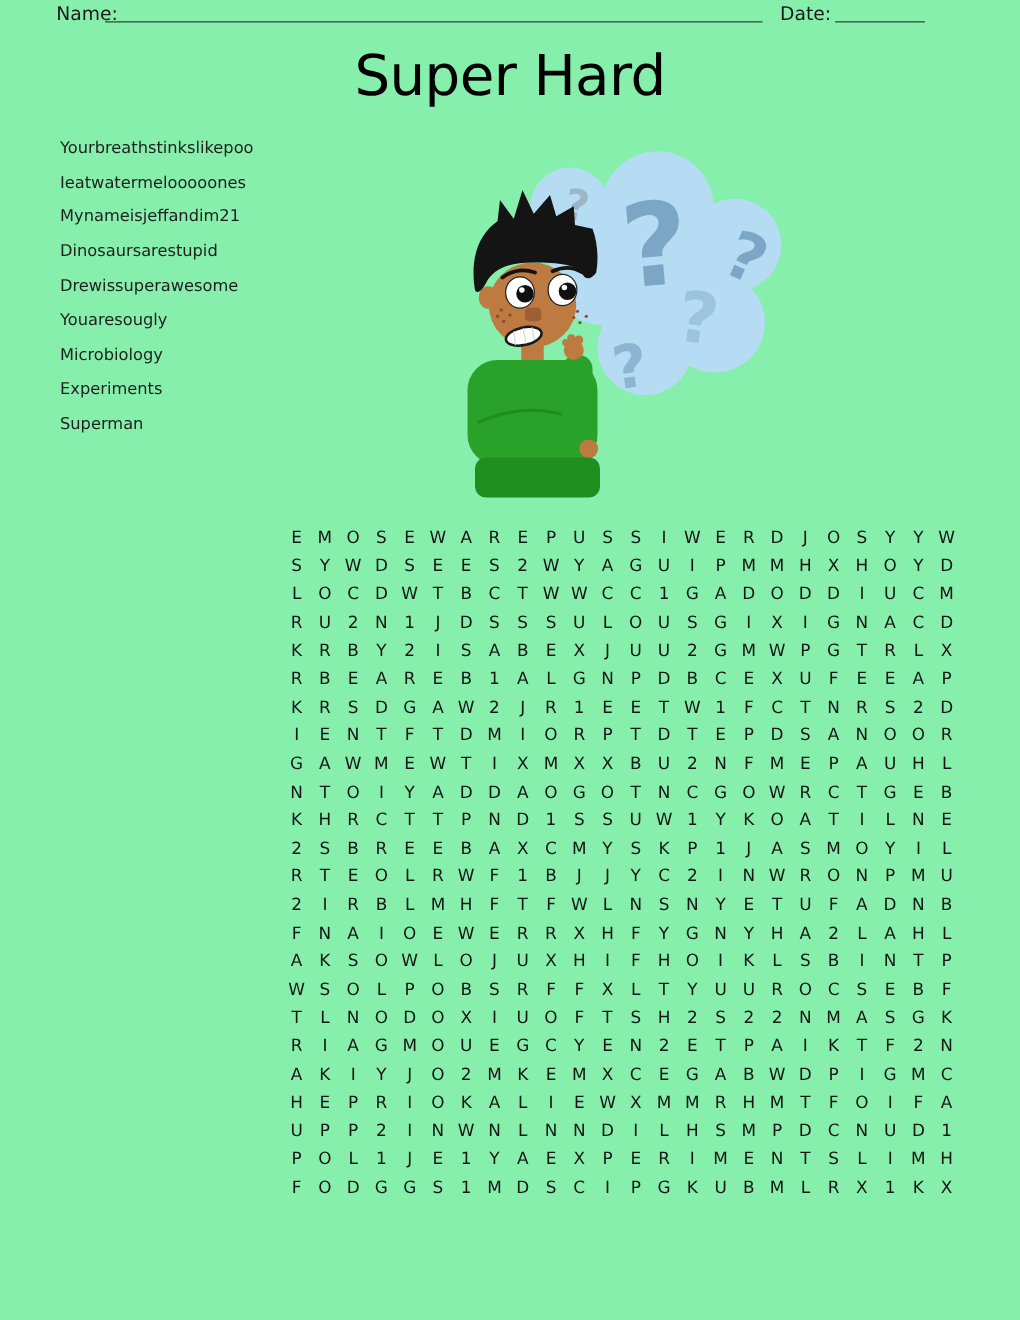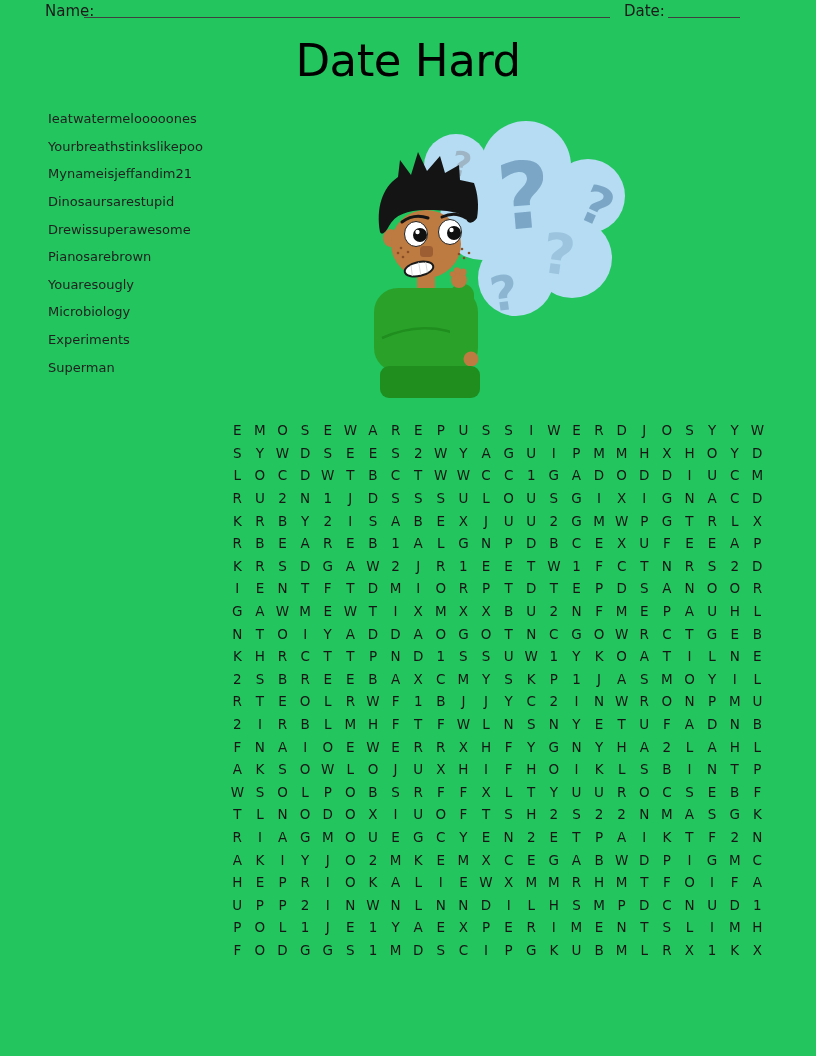--- a/index.html
+++ b/index.html
@@ -1,17 +1,17 @@
 <!DOCTYPE html>
 <html style="--cloud: #b5dcf2; --qdark: #7ba6c6; --qmid: #8cb5d2; --qlight: #9cc4de; --qgray: #9eb5c6; --skin: #bd7a41; --skindark: #9c5e32; --hair: #141414; --shirt: #2aa22a; --shirtdark: #1f8e1f;"><head>
 <meta charset="utf-8">
 <style>
   html,body{margin:0;padding:0;background:#ffffff;}
   .page{
-    position:relative;width:816px;height:1056px;background:#22c55e;
+    position:relative;width:816px;height:1056px;background:#86efac;
     font-family:"DejaVu Sans","Liberation Sans",sans-serif;overflow:hidden;color:#1a1a1a;
   }
   
   .hdr-label{position:absolute;font-size:15px;color:#1a1a1a;white-space:nowrap;}
   #name-label{left:45px;top:2px;}
   #date-label{left:624px;top:2px;}
   .blank-line{position:absolute;height:1px;border-bottom:1.5px solid #3f3f3f;}
   #name-line{left:84px;top:16px;width:526px;}
   #date-line{left:668px;top:16px;width:72px;}
   
@@ -43,29 +43,28 @@
 </head>
 <body>
 
 <div class="page">
 
   <span class="hdr-label" id="name-label">Name:</span>
   <span class="blank-line" id="name-line"></span>
   <span class="hdr-label" id="date-label">Date:</span>
   <span class="blank-line" id="date-line"></span>
 
-  <div class="title">Date Hard</div>
+  <div class="title">Super Hard</div>
 
   <div class="word-list">
+      <div class="word">Yourbreathstinkslikepoo</div>
       <div class="word">Ieatwatermelooooones</div>
-      <div class="word">Yourbreathstinkslikepoo</div>
       <div class="word">Mynameisjeffandim21</div>
       <div class="word">Dinosaursarestupid</div>
       <div class="word">Drewissuperawesome</div>
-      <div class="word">Pianosarebrown</div>
       <div class="word">Youaresougly</div>
       <div class="word">Microbiology</div>
       <div class="word">Experiments</div>
       <div class="word">Superman</div>
     </div>
 
   <svg class="illus" viewBox="0 0 282 286" aria-hidden="true">
 
     <g>
       <circle class="f-cloud" cx="162" cy="50" r="45"></circle>

